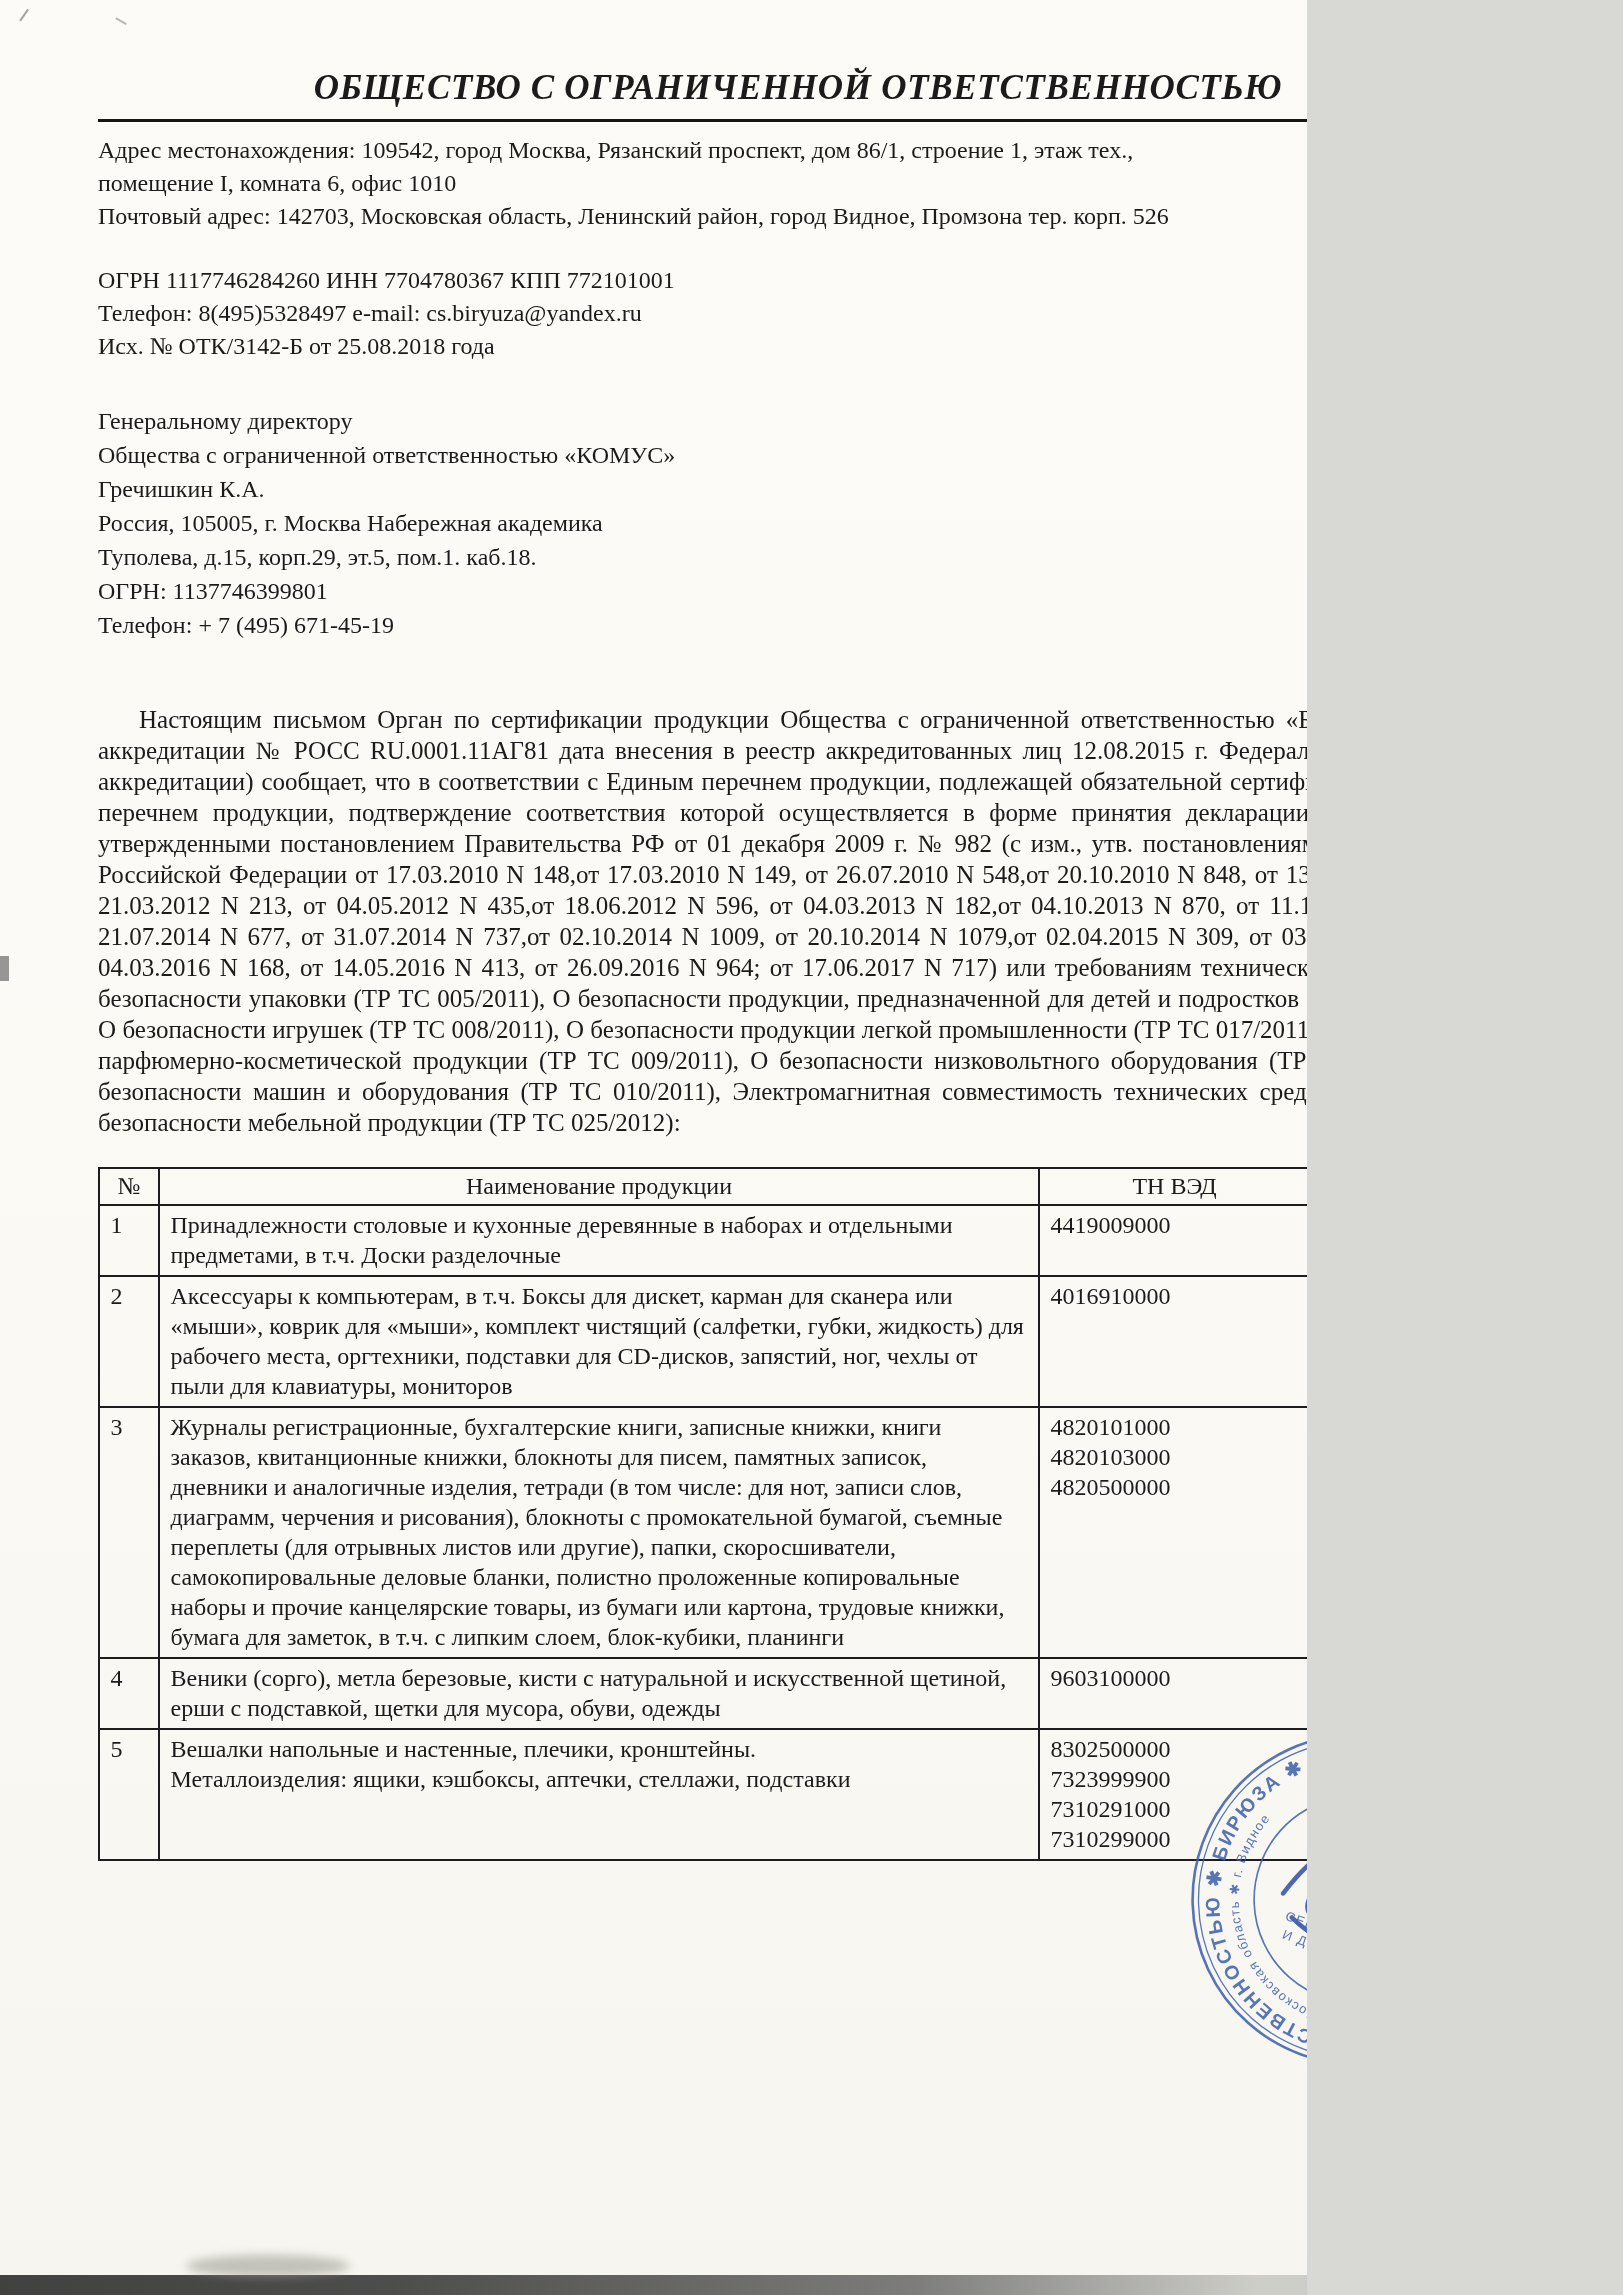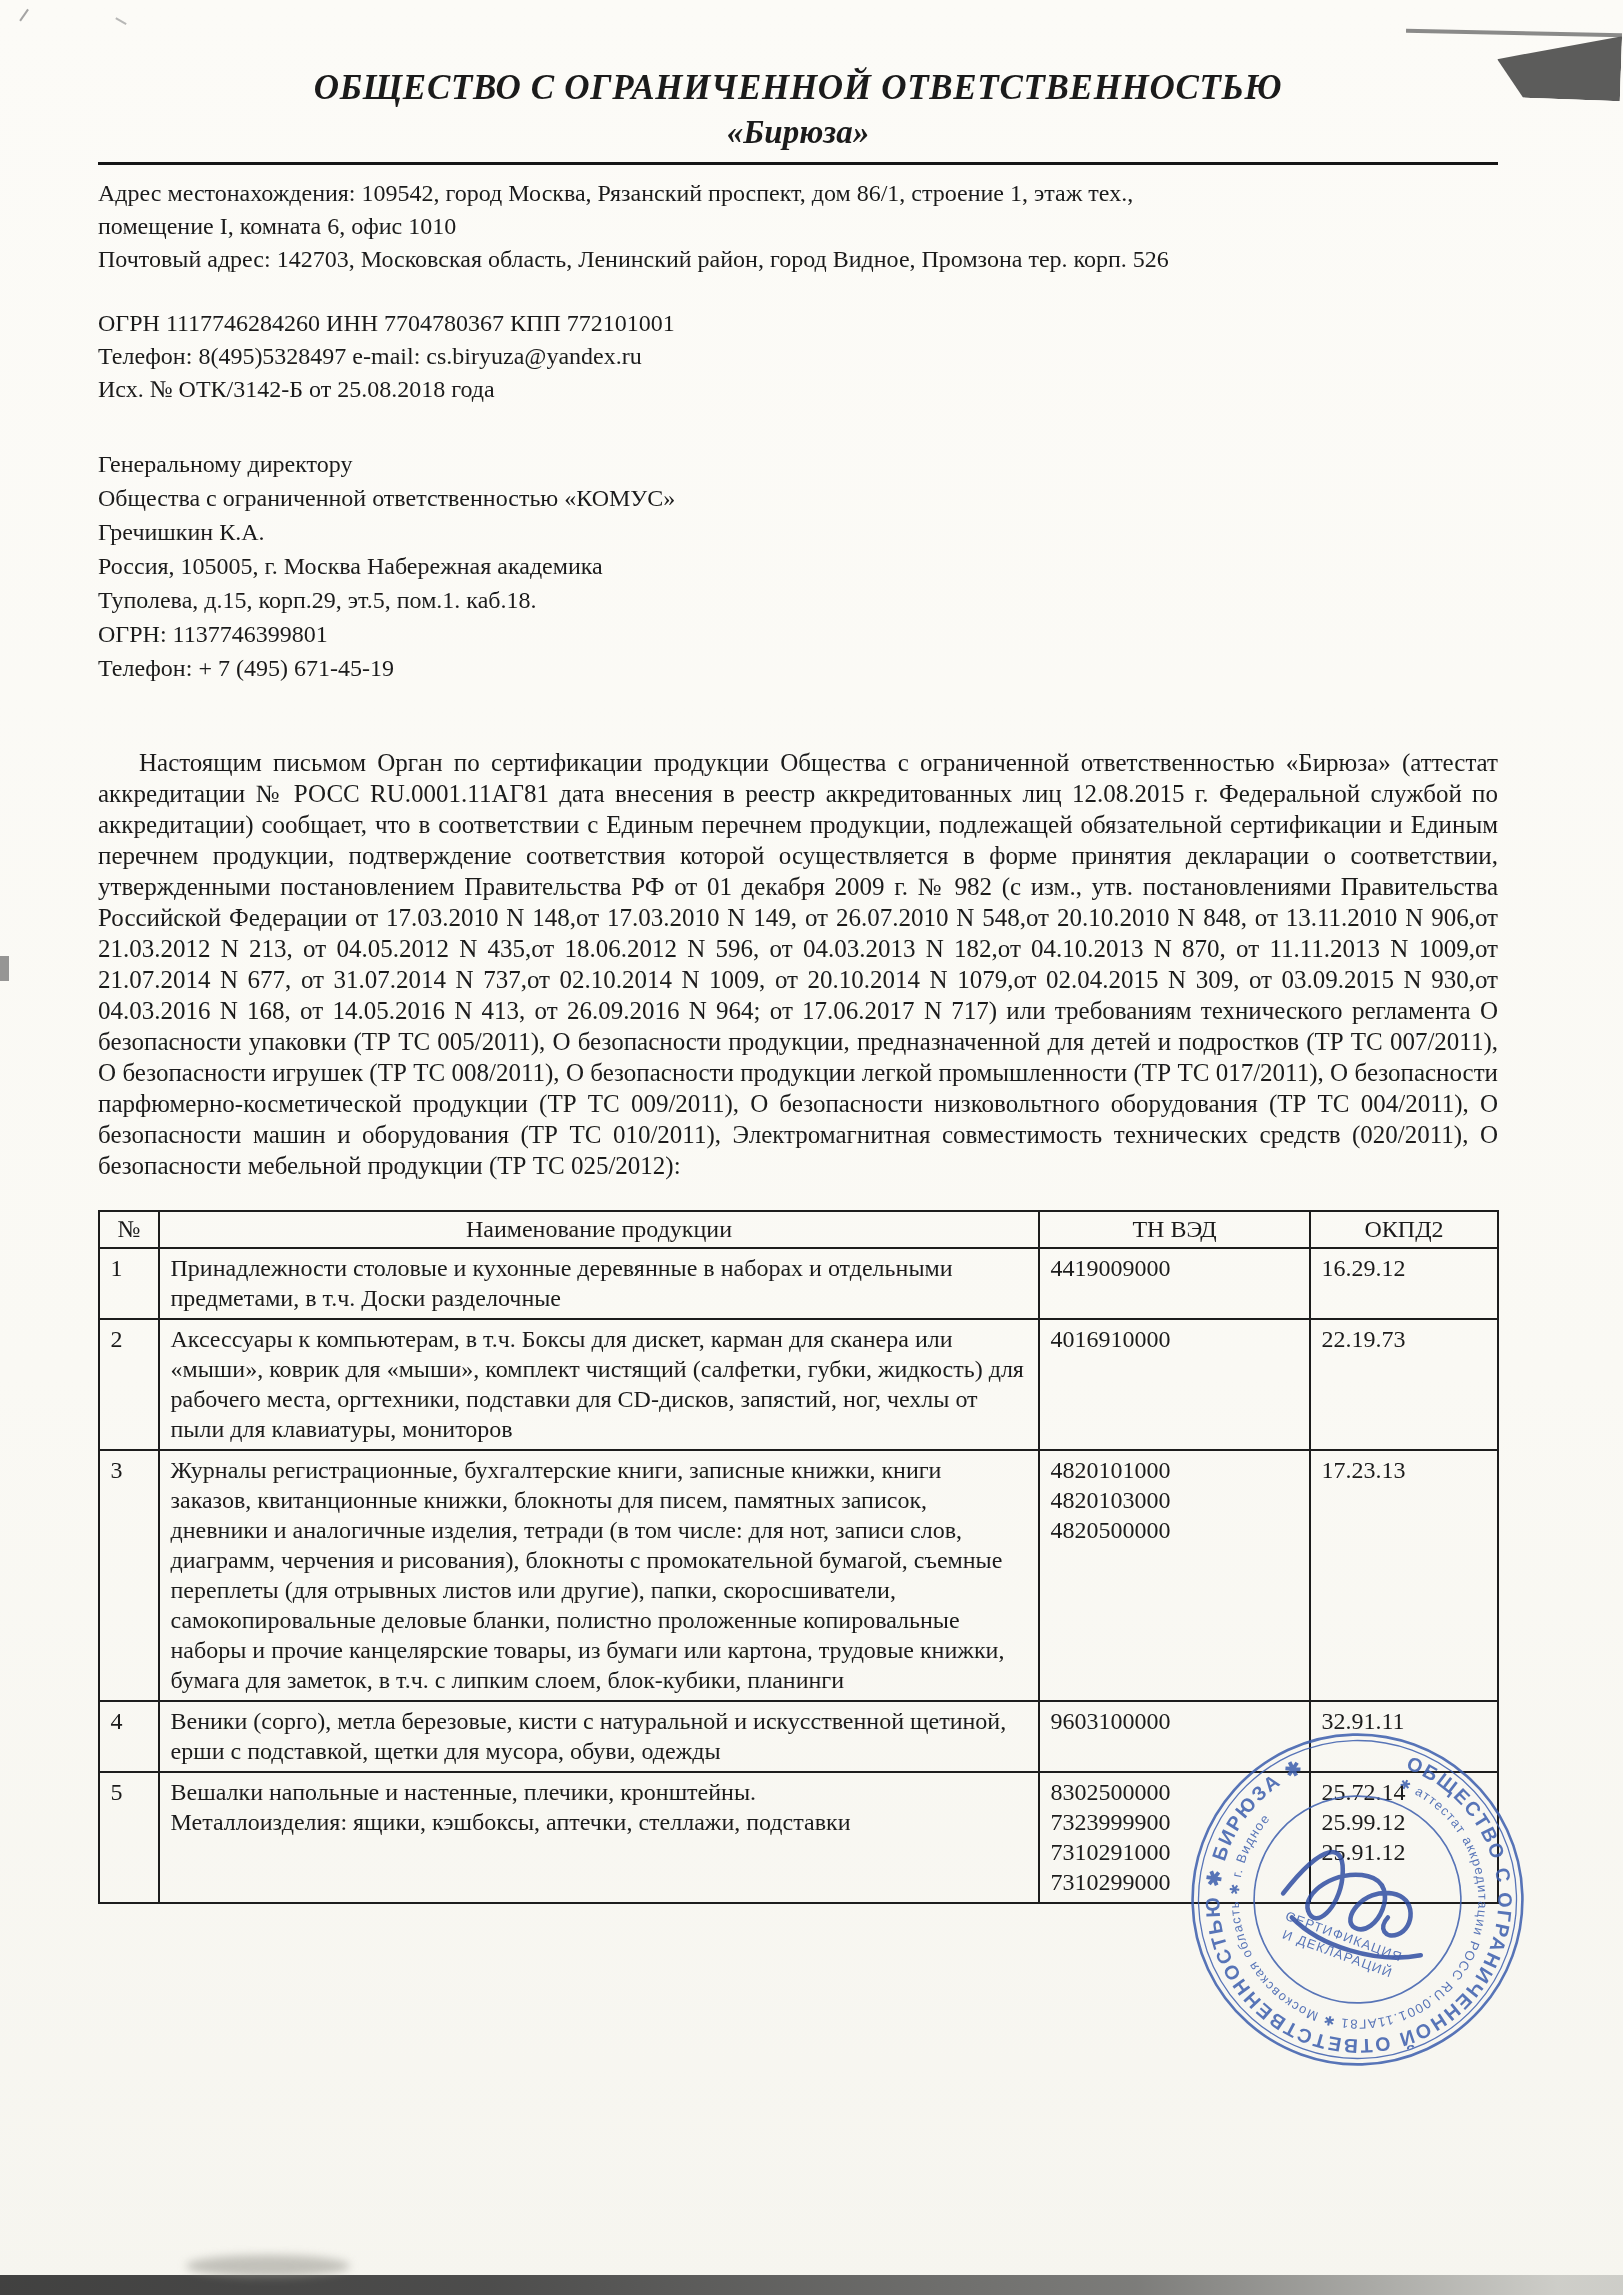--- a/index.html
+++ b/index.html
@@ -1,21 +1,21 @@
 <!DOCTYPE html>
 <html style="font-size:10.5px"><head>
 <meta charset="utf-8">
 <style>
   * { box-sizing: border-box; }
   html, body { margin: 0; padding: 0; }
   body { width: 1623px; background: #d8d8d4; }
 
   .page {
     position: relative;
-    width: 1623px;
+    width: 1307px;
     height: 2295px;
     background: linear-gradient(180deg, #fcfbf7 0%, #faf9f4 60%, #f6f5ef 100%);
     font-family: "Liberation Serif", "DejaVu Serif", serif;
     color: #1b1b1b;
     overflow: hidden;
   }
 
   .content {
     position: absolute;
     left: 98px;
@@ -147,21 +147,20 @@
   }
 </style>
 </head>
 <body>
 
 <div class="page">
 
   <div class="content">
 
     <div class="title">ОБЩЕСТВО С ОГРАНИЧЕННОЙ ОТВЕТСТВЕННОСТЬЮ</div>
-    <div class="subtitle">«Бирюза»</div>
     <hr class="rule">
 
     <div class="hcenter">Адрес местонахождения: 109542, город Москва, Рязанский проспект, дом 86/1, строение 1, этаж тех.,</div>
     <div class="hcenter">помещение I, комната 6, офис 1010</div>
     <div class="hcenter">Почтовый адрес: 142703, Московская область, Ленинский район, город Видное, Промзона тер. корп. 526</div>
 
     <div class="hcenter gap-top">ОГРН 1117746284260 ИНН 7704780367 КПП 772101001</div>
     <div class="hcenter">Телефон: 8(495)5328497 e-mail: cs.biryuza@yandex.ru</div>
 
     <div class="outgoing">Исх. № ОТК/3142-Б от 25.08.2018 года</div>

